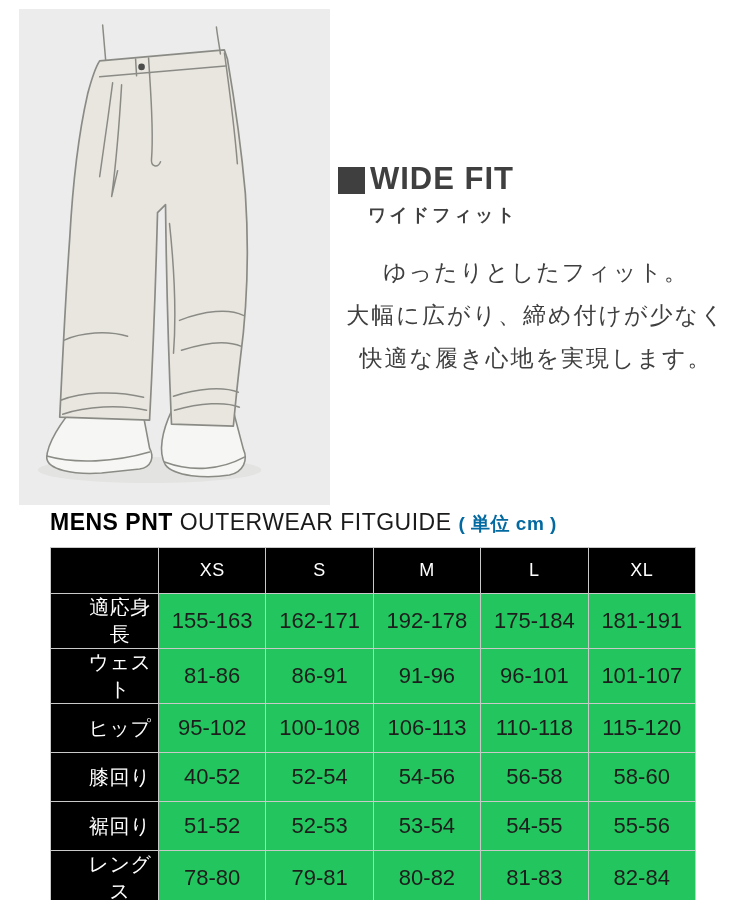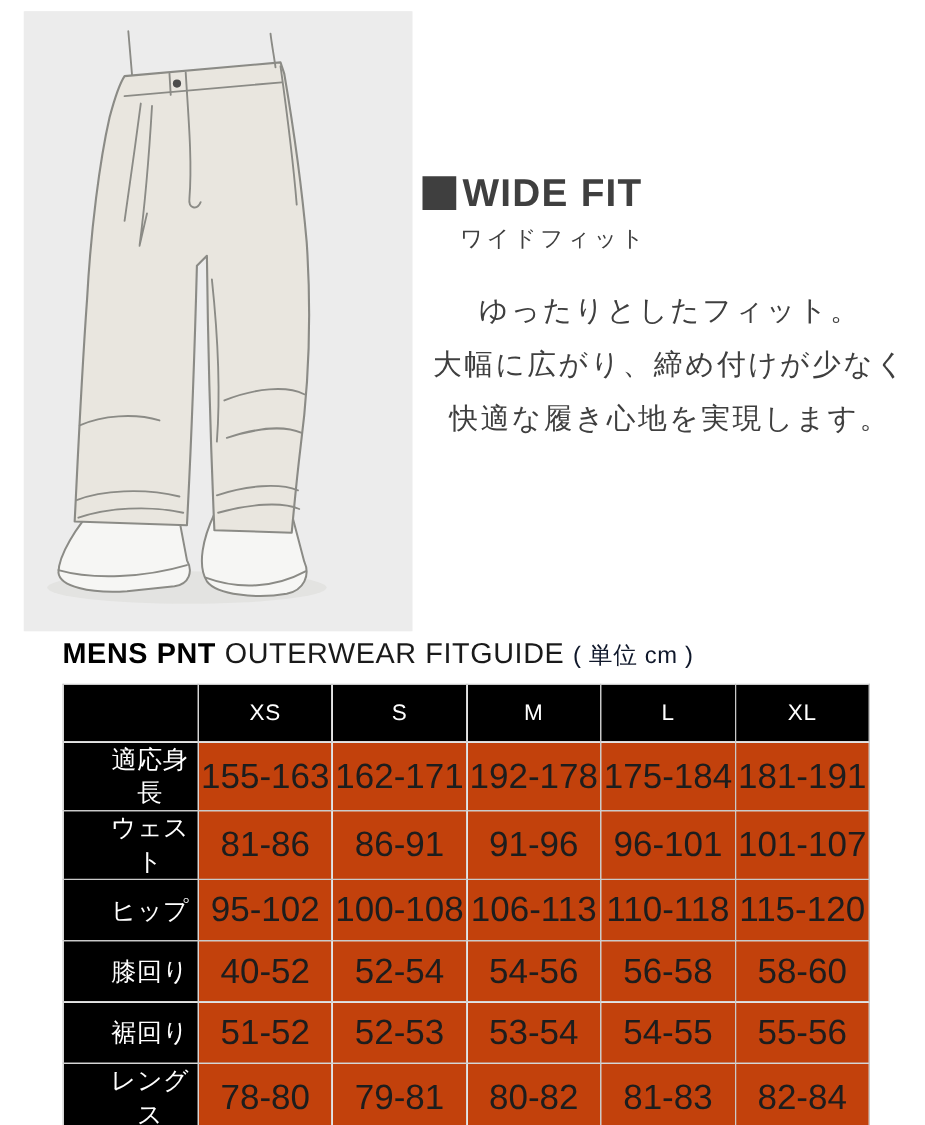--- a/index.html
+++ b/index.html
@@ -15,48 +15,48 @@
   
   .illustration {
     position: absolute; left: 19px; top: 9px;
     width: 311px; height: 496px;
     background: #ececec;
   }
   .illustration svg { display: block; width: 100%; height: 100%; }
 
   
   .fit-info { position: absolute; left: 338px; top: 139px; width: 396px; }
-  .fit-heading-row { display: flex; align-items: center; }
+  .fit-heading-row { display: flex; align-items: flex-end; margin-top: 24px; }
   .square-marker {
     width: 27px; height: 27px; background: #3f3f3f;
     margin-right: 5px; flex: 0 0 auto;
   }
   .fit-heading {
     font-size: 31px; font-weight: bold; color: #3f3f3f;
     letter-spacing: 1px; line-height: 1;
   }
   .fit-subheading {
     margin: 9px 0 0 30px;
-    font-size: 18px; font-weight: normal; color: #3f3f3f;
+    font-size: 18px; font-weight: bold; color: #3f3f3f;
     letter-spacing: 3px;
   }
   .fit-description { margin-top: 24px; }
   .fit-description .line {
     font-size: 23px; color: #3f3f3f;
     letter-spacing: 2px; line-height: 43px;
     white-space: nowrap;
     text-align: center;
   }
 
   
   .table-section { position: absolute; left: 50px; top: 509px; width: 645px; }
   .table-title { font-size: 23px; color: #111; white-space: nowrap; letter-spacing: 0.5px; }
   .table-title .t-bold { font-weight: bold; color: #000; }
   .table-title .t-reg { font-weight: normal; color: #1a1a1a; text-align: center; }
-  .table-title .t-unit { font-weight: normal; font-size: 19px; color: #0f172a; }
+  .table-title .t-unit { font-weight: bold; font-size: 19px; color: #0369a1; }
 
   table.size-table {
     border-collapse: collapse;
     margin-top: 10px;
     table-layout: fixed;
     width: 645px;
   }
   .size-table col.c-label { width: 108px; }
   .size-table col.c-size { width: 107.4px; }
   .size-table th, .size-table td {
@@ -66,21 +66,21 @@
   }
   .size-table thead th {
     background: #000; color: #fff;
     height: 46px; font-size: 18px; font-weight: 400;
     letter-spacing: 0.5px;
   }
   .size-table td.row-label {
     background: #000; color: #fff;
     font-size: 20px; font-weight: 400; letter-spacing: 0.5px; padding-left: 31px;
   }
-  .size-table tbody td { height: 49px; font-size: 28px; color: #1d1d1d; background: #c2410c; }
+  .size-table tbody td { height: 49px; font-size: 22px; color: #1d1d1d; background: #22c55e; }
 </style>
 </head>
 <body>
 
 <div class="canvas">
 
   <div class="illustration">
     <svg viewBox="0 0 310 497" fill="none" stroke-linecap="round" stroke-linejoin="round">
       <rect width="310" height="497" fill="#ececec" stroke="none"></rect>
 

